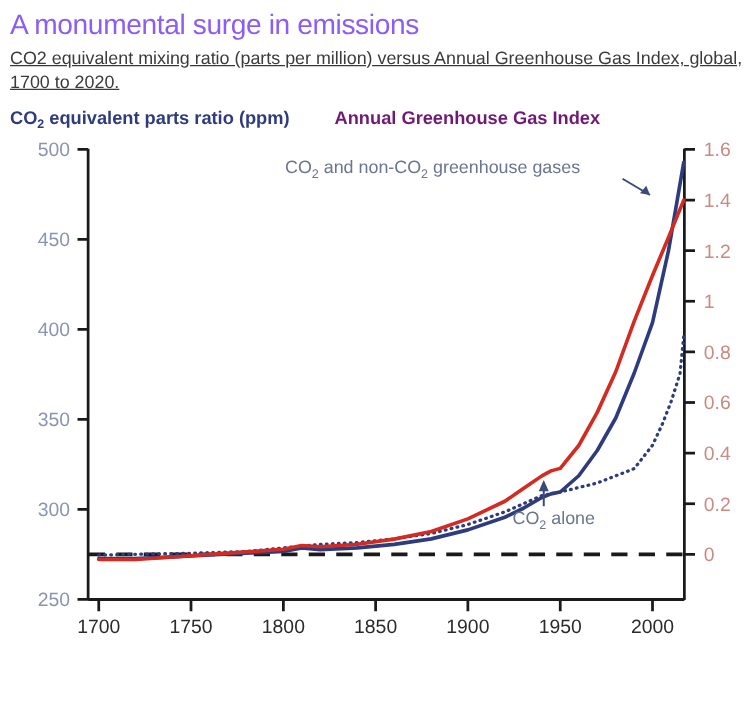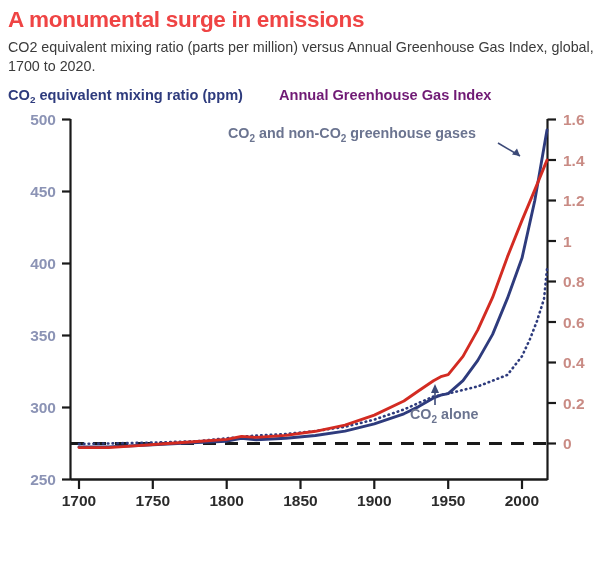--- a/index.html
+++ b/index.html
@@ -17,33 +17,34 @@
   }
   #figure {
     position: relative;
     width: 600px;
     height: 562px;
     box-sizing: border-box;
     padding: 8px 6px 0 6px;
   }
   #title {
     font-size: 22.5px;
-    font-weight: bold;
+    font-weight: normal;
     letter-spacing: -0.3px;
-    color: #ef4444;
+    color: #8b5cf6;
     margin: 0 0 5px 2px;
     line-height: 1.1;
   }
   #subtitle {
     font-size: 14.3px;
     font-weight: normal;
     color: #3b3b3b;
     line-height: 1.38;
     margin: 0 0 10px 2px;
     max-width: 592px;
+    text-decoration: underline;
   }
   #legend {
     display: flex;
     align-items: baseline;
     margin: 0 0 6px 2px;
   }
   .legend-label {
     font-size: 14.6px;
     font-weight: bold;
     white-space: nowrap;
@@ -59,21 +60,20 @@
     font-size: 0.68em;
     vertical-align: baseline;
     position: relative;
     top: 0.28em;
   }
   #plot-wrap {
     position: relative;
     width: 600px;
     height: 448px;
     margin-left: -6px;
-    font-weight: bold;
   }
   svg#plot {
     display: block;
   }
   .tick-left {
     font-size: 15.5px;
     fill: #8b93b5;
     font-family: "Liberation Sans", sans-serif;
   }
   .tick-right {
@@ -98,21 +98,21 @@
 </head>
 <body>
 
 <div id="figure">
 
   <h1 id="title">A monumental surge in emissions</h1>
 
   <p id="subtitle">CO2 equivalent mixing ratio (parts per million) versus Annual Greenhouse Gas Index, global, 1700 to 2020.</p>
 
   <div id="legend">
-    <div class="legend-label" id="legend-left"><span>CO</span><sub>2</sub><span> equivalent mixing ratio (ppm)</span></div>
+    <div class="legend-label" id="legend-left"><span>CO</span><sub>2</sub><span> equivalent parts ratio (ppm)</span></div>
     <div class="legend-label" id="legend-right">Annual Greenhouse Gas Index</div>
   </div>
 
   <div id="plot-wrap">
     <svg id="plot" width="600" height="448" viewBox="0 0 600 448">
 
       <g>
         <line x1="70.5" y1="10" x2="70.5" y2="371" stroke="#1a1a1a" stroke-width="2.2"></line>
         <line x1="547.5" y1="10" x2="547.5" y2="371" stroke="#1a1a1a" stroke-width="2.2"></line>
         <line x1="70.5" y1="370.5" x2="547.5" y2="370.5" stroke="#1a1a1a" stroke-width="2.4"></line>

